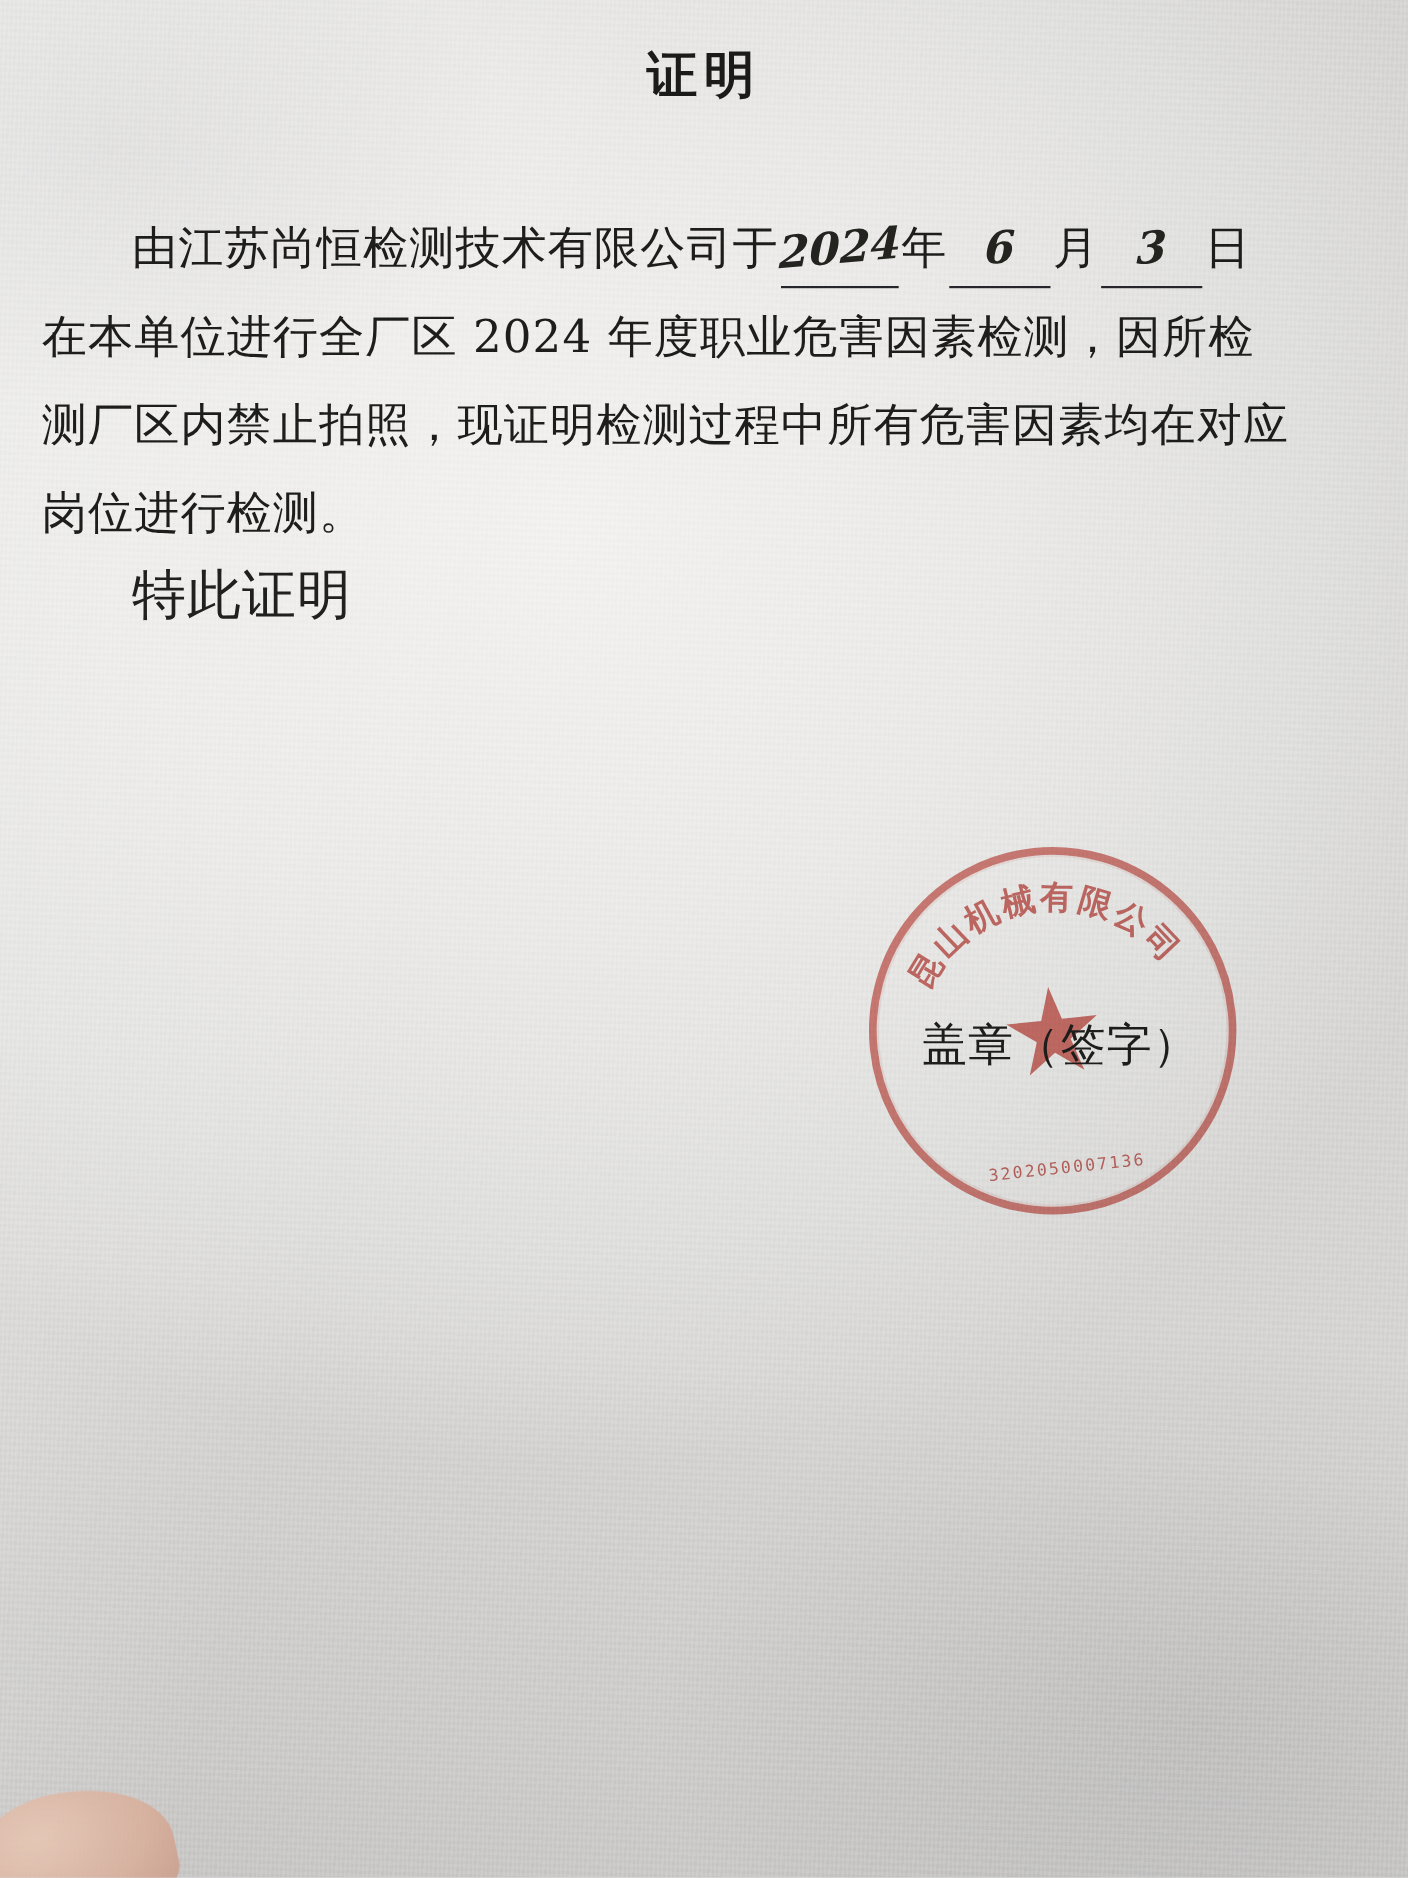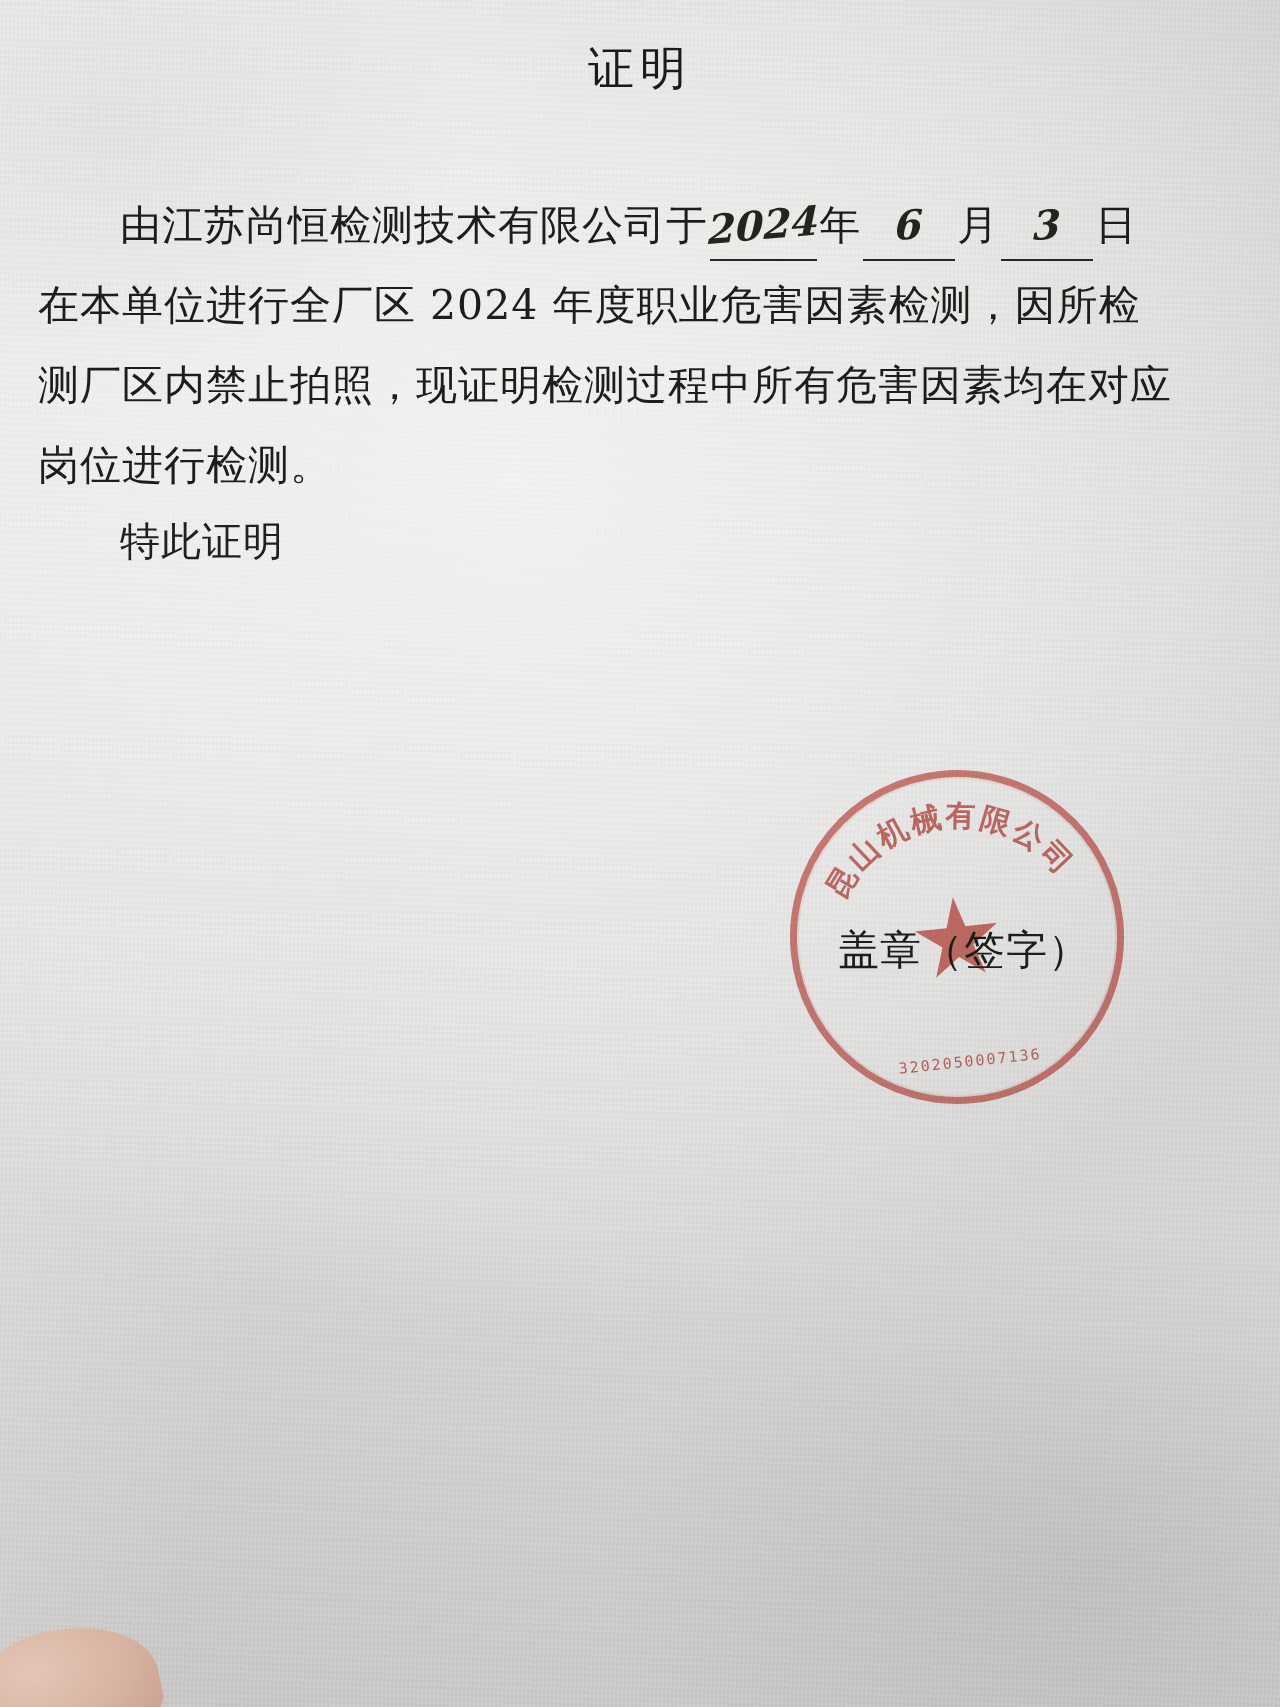--- a/index.html
+++ b/index.html
@@ -53,21 +53,21 @@
     inset: 0;
     color: #20201f;
   }
   .doc-title {
     position: absolute;
     top: 38px;
     left: 0;
     width: 1280px;
     text-align: center;
     font-size: 46px;
-    font-weight: 400;
+    font-weight: 700;
     letter-spacing: 6px;
     color: #1b1b1a;
   }
 
   .body-text {
     position: absolute;
     top: 185px;
     left: 38px;
     width: 1135px;
     font-size: 41px;
@@ -102,21 +102,21 @@
     display: inline-block;
     transform: rotate(-5deg) skewX(-6deg);
   }
   .hand.short { min-width: 46px; }
 
   .para2 {
     position: absolute;
     top: 505px;
     left: 38px;
     width: 1135px;
-    font-size: 40px;
+    font-size: 49px;
     line-height: 72px;
     letter-spacing: 1px;
   }
 
   
   .seal-area {
     position: absolute;
     left: 790px;
     top: 770px;
     width: 340px;

